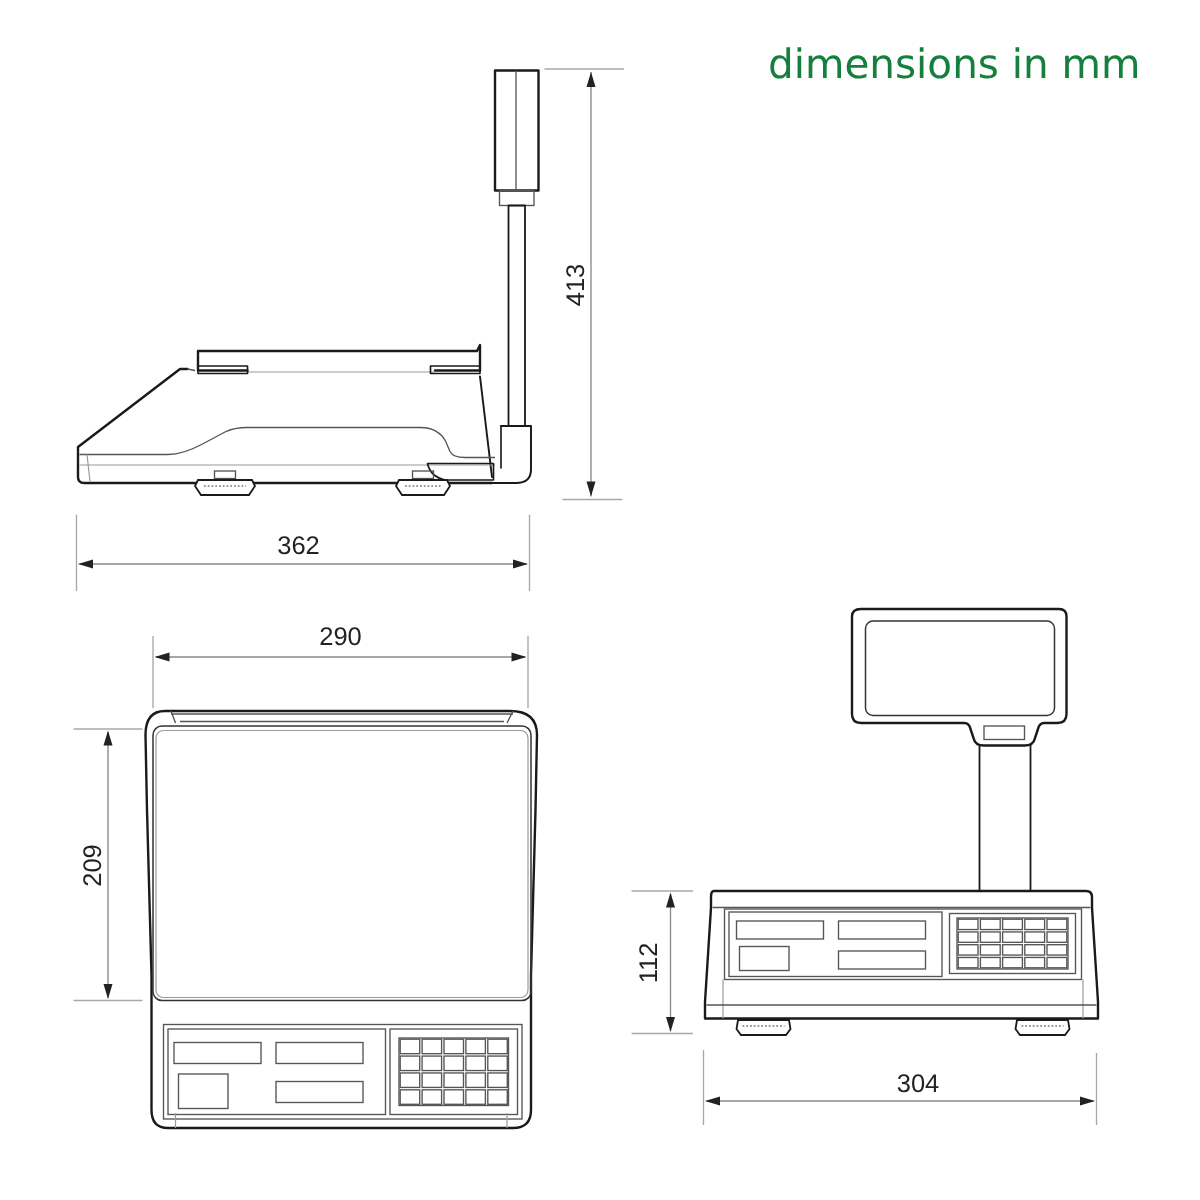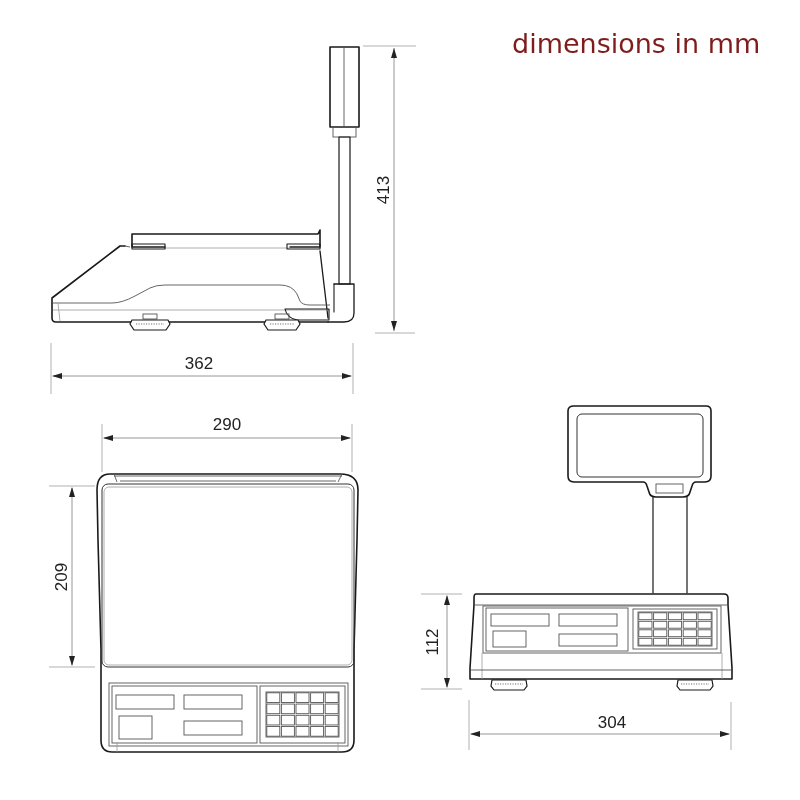--- a/index.html
+++ b/index.html
@@ -1,18 +1,18 @@
 <!DOCTYPE html>
 <html><head>
 <meta charset="utf-8">
 <style>
   html, body { margin: 0; padding: 0; background: #ffffff; }
   body { width: 800px; height: 800px; overflow: hidden; position: relative; font-family: "Liberation Sans", sans-serif; }
   #canvas { position: absolute; left: 0; top: 0; width: 800px; height: 800px; }
-  .title { position: absolute; left: 512px; top: 28px; font-family: "DejaVu Sans", sans-serif; font-size: 27px; color: #7f1d1d; letter-spacing: 0px; white-space: nowrap; }
+  .title { position: absolute; left: 512px; top: 28px; font-family: "DejaVu Sans", sans-serif; font-size: 27px; color: #15803d; letter-spacing: 0px; white-space: nowrap; }
   .dim-label { font-family: "Liberation Sans", sans-serif; font-size: 17px; fill: #222222; }
   .ol { fill: none; stroke: #1a1a1a; stroke-width: 1.6; stroke-linejoin: round; stroke-linecap: round; }
   .thin { fill: none; stroke: #555555; stroke-width: 0.9; }
   .light { fill: none; stroke: #9a9a9a; stroke-width: 0.8; }
   .dimline { fill: none; stroke: #8a8a8a; stroke-width: 0.9; }
   .ext { fill: none; stroke: #a8a8a8; stroke-width: 0.9; }
   .arrow { fill: #222222; stroke: none; }
   .foot { fill: #ffffff; stroke: #1a1a1a; stroke-width: 1.2; }
   .knurl { stroke: #333333; stroke-width: 0.7; }
 </style>

